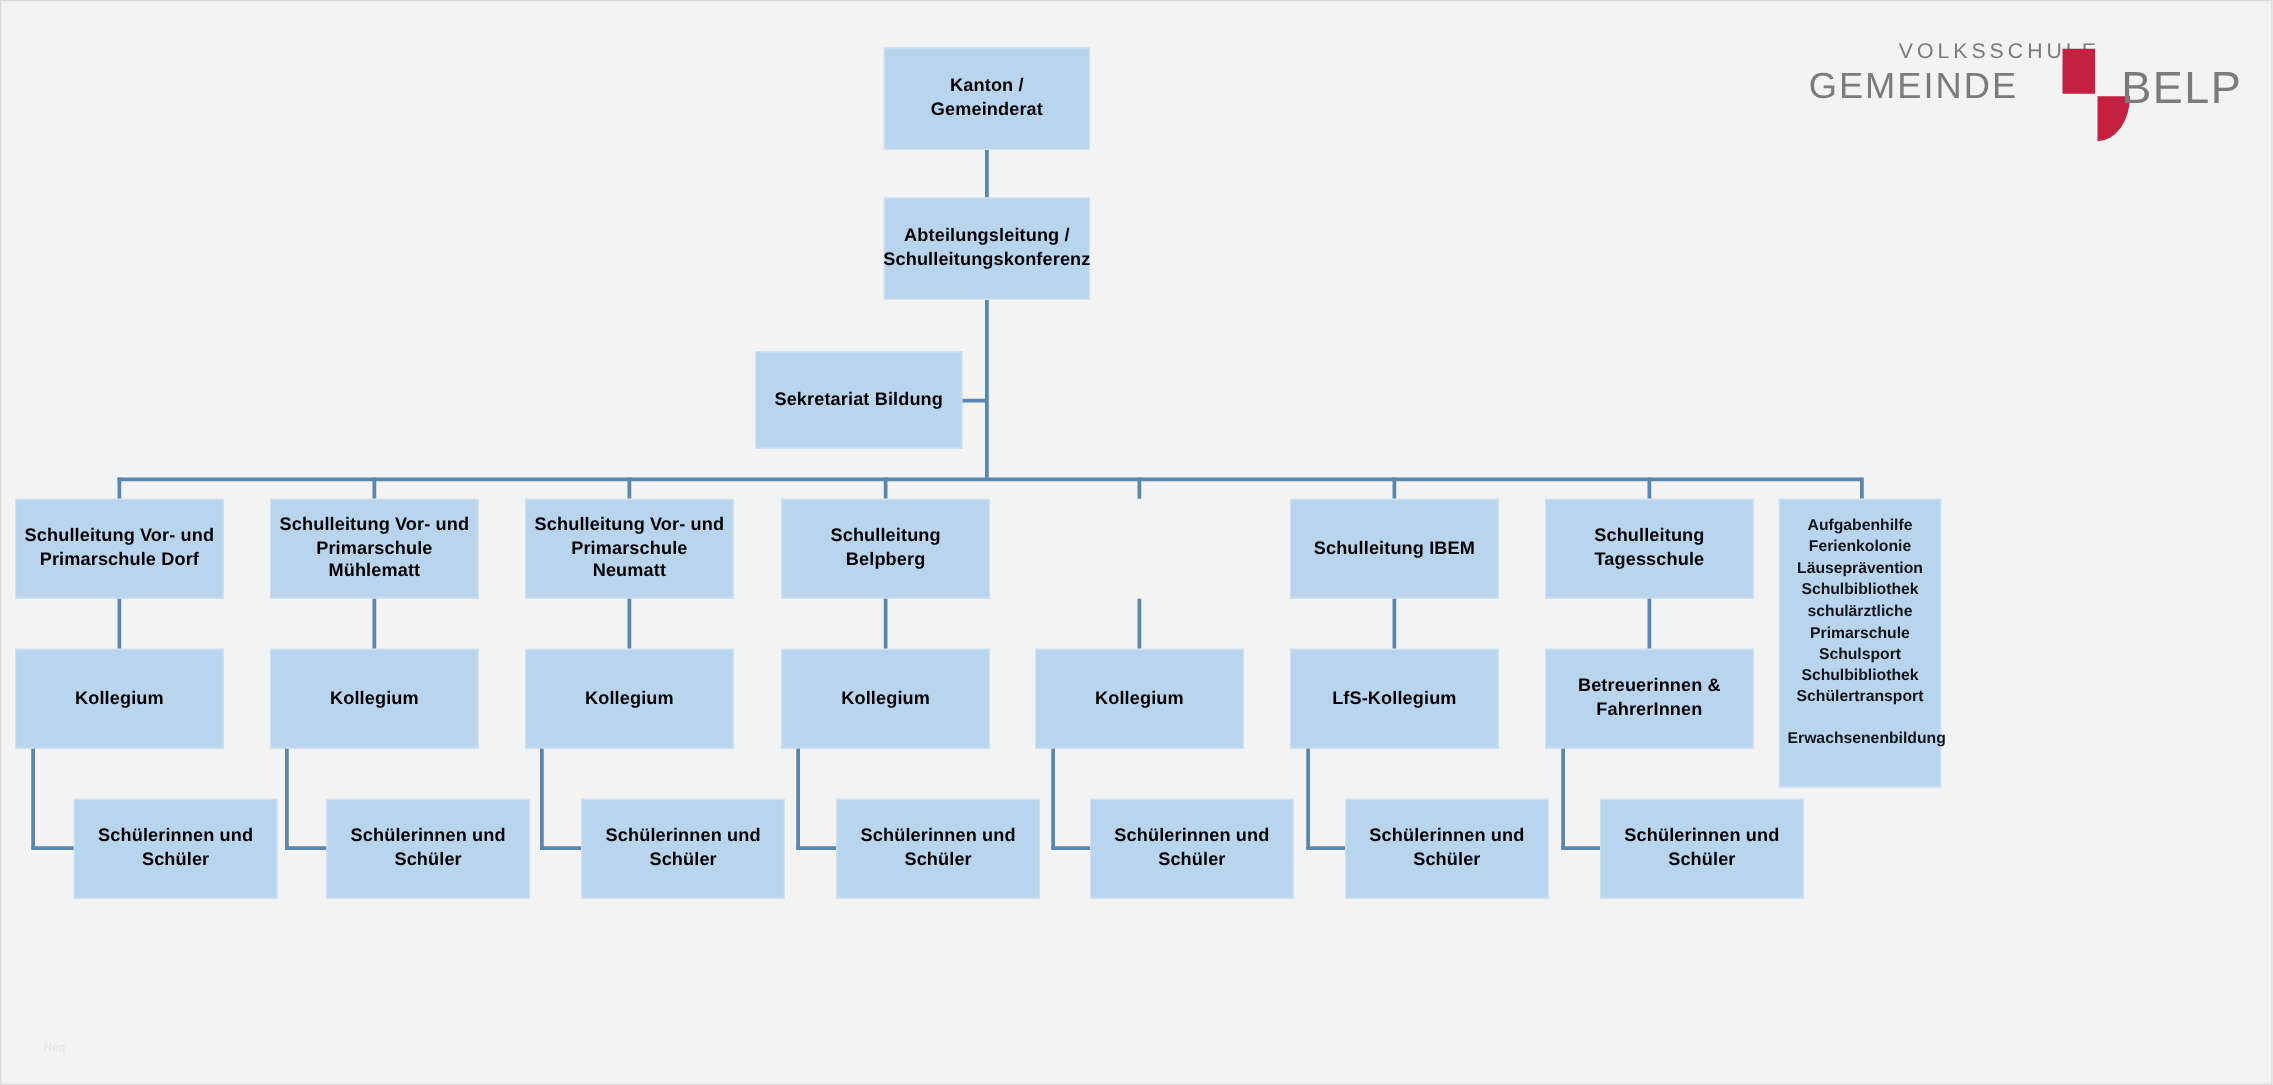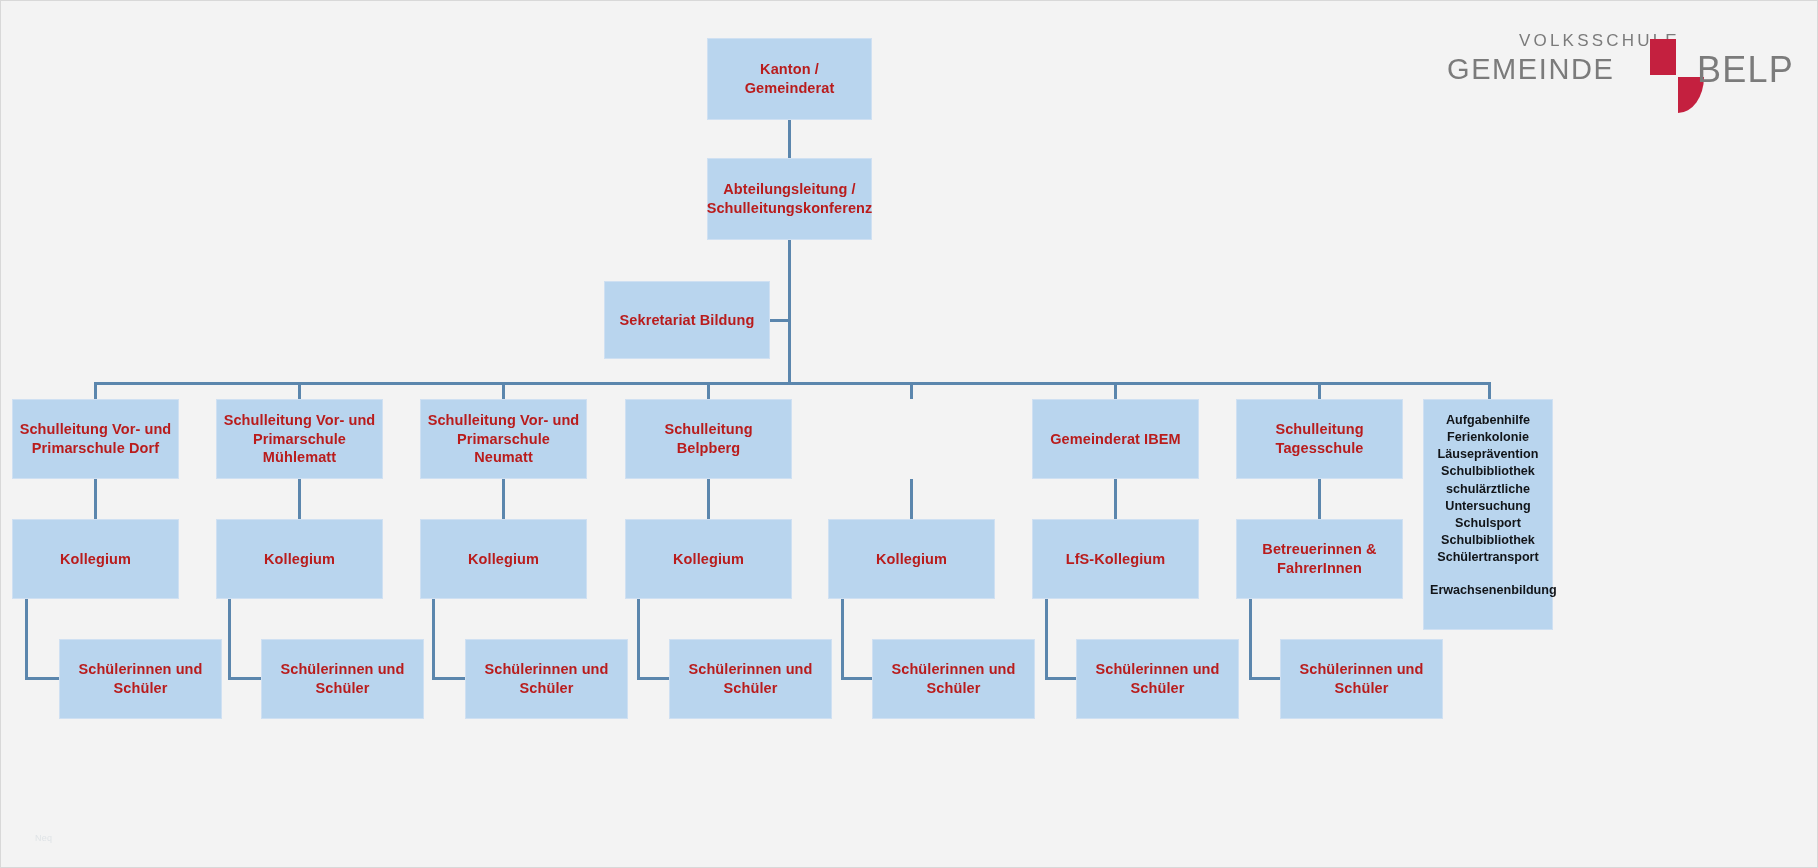--- a/index.html
+++ b/index.html
@@ -21,21 +21,21 @@
   
   .box{
     position:absolute;
     background:#b9d5ee;
     border:1px solid #cfe0f2;
     box-sizing:border-box;
     display:flex;
     align-items:center;
     justify-content:center;
     text-align:center;
-    color:#b91c1c;
+    color:#000000;
     font-weight:bold;
     line-height:1.28;
     letter-spacing:.1px;
     font-size:14.5px;
     padding:2px 6px;
   }
   .box span{display:block;}
 
   
   .vline{position:absolute;background:#5b86ad;width:3px;}
@@ -218,21 +218,21 @@
     <span>Kollegium</span>
   </div>
   <div class="elbow-v" style="left:840px;top:598px;height:80px;"></div>
   <div class="elbow-h" style="left:840px;top:676px;width:38px;"></div>
   <div class="box" style="left:871px;top:638px;width:163px;height:80px;">
     <span>Schülerinnen und Schüler</span>
   </div>
 
   <div class="vline" style="left:1113px;top:381px;height:17px;"></div>
   <div class="box" style="left:1031px;top:398px;width:167px;height:80px;flex-direction:column;">
-    <span>Gemeinderat IBEM</span>
+    <span>Schulleitung IBEM</span>
   </div>
   <div class="vline" style="left:1113px;top:478px;height:40px;"></div>
   <div class="box" style="left:1031px;top:518px;width:167px;height:80px;">
     <span>LfS-Kollegium</span>
   </div>
   <div class="elbow-v" style="left:1044px;top:598px;height:80px;"></div>
   <div class="elbow-h" style="left:1044px;top:676px;width:38px;"></div>
   <div class="box" style="left:1075px;top:638px;width:163px;height:80px;">
     <span>Schülerinnen und Schüler</span>
   </div>
@@ -252,21 +252,21 @@
     <span>Schülerinnen und Schüler</span>
   </div>
 
   <div class="vline" style="left:1487px;top:381px;height:17px;"></div>
   <div id="services" style="left:1422px;top:398px;width:130px;height:231px;">
     <span class="svc">Aufgabenhilfe</span>
     <span class="svc">Ferienkolonie</span>
     <span class="svc">Läuseprävention</span>
     <span class="svc">Schulbibliothek</span>
     <span class="svc">schulärztliche</span>
-    <span class="svc">Untersuchung</span>
+    <span class="svc">Primarschule</span>
     <span class="svc">Schulsport</span>
     <span class="svc">Schulbibliothek</span>
     <span class="svc">Schülertransport</span>
     <span class="svc spaced">Erwachsenenbildung</span>
   </div>
 
   <div id="watermark">Neq</div>
 
 </div>
 

